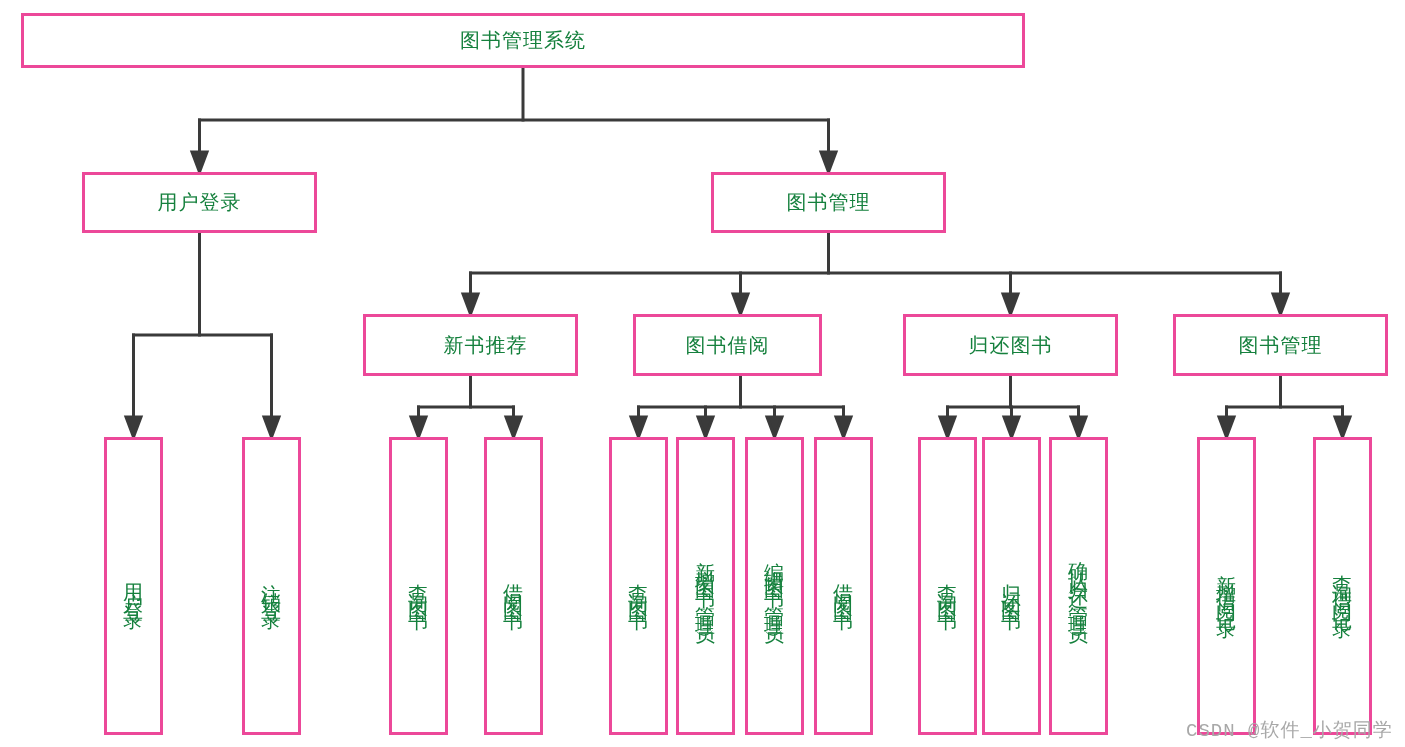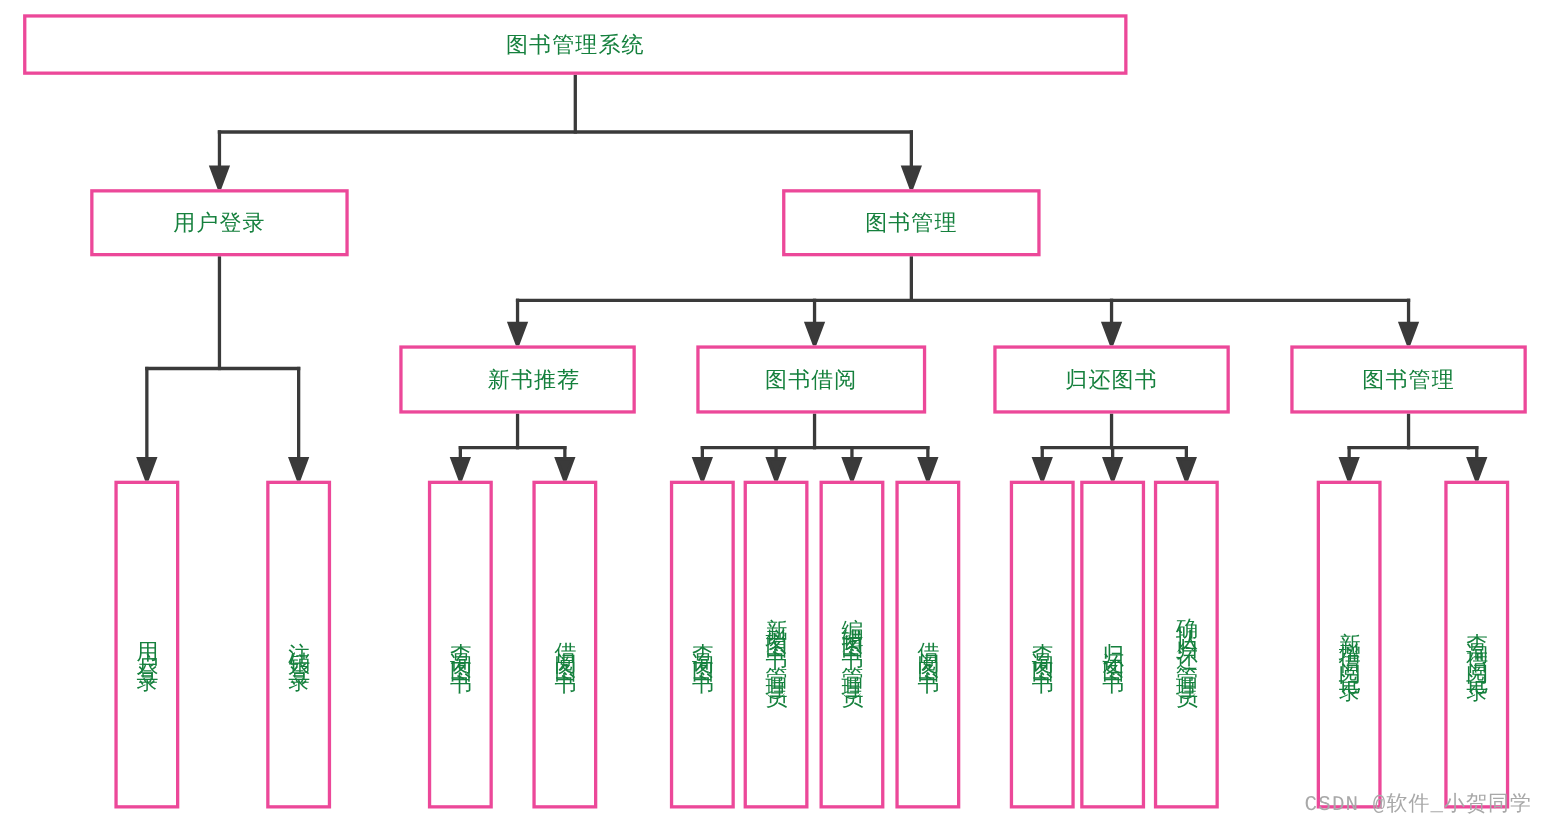--- a/index.html
+++ b/index.html
@@ -97,21 +97,21 @@
   <div class="node" style="left:82px;top:172px;width:235px;height:61px;">
     <span>用户登录</span>
   </div>
   <div class="node" style="left:711px;top:172px;width:235px;height:61px;">
     <span>图书管理</span>
   </div>
 
   <div class="node" style="left:363px;top:314px;width:215px;height:62px;padding-left:30px;">
     <span>新书推荐</span>
   </div>
-  <div class="node" style="left:633px;top:314px;width:209px;height:62px;">
+  <div class="node" style="left:633px;top:314px;width:189px;height:62px;">
     <span>图书借阅</span>
   </div>
   <div class="node" style="left:903px;top:314px;width:215px;height:62px;">
     <span>归还图书</span>
   </div>
   <div class="node" style="left:1173px;top:314px;width:215px;height:62px;">
     <span>图书管理</span>
   </div>
 
   <div class="node leaf" style="left:104px;top:437px;width:59px;height:298px;">

